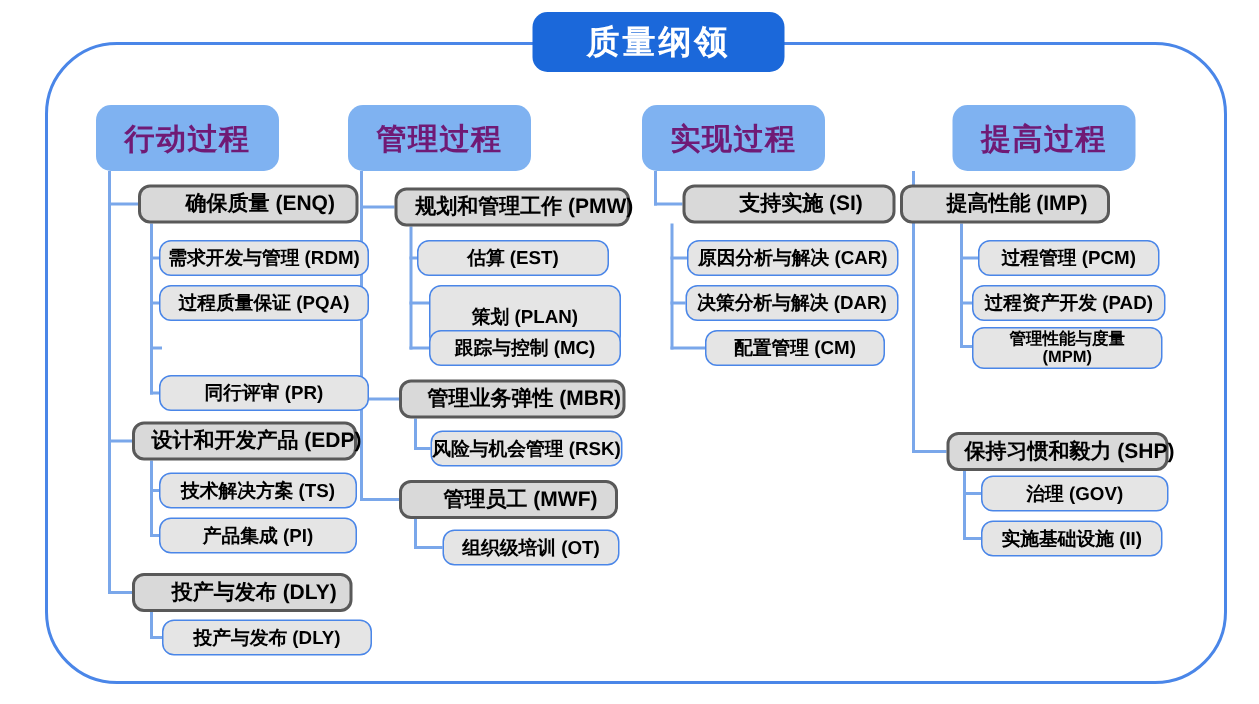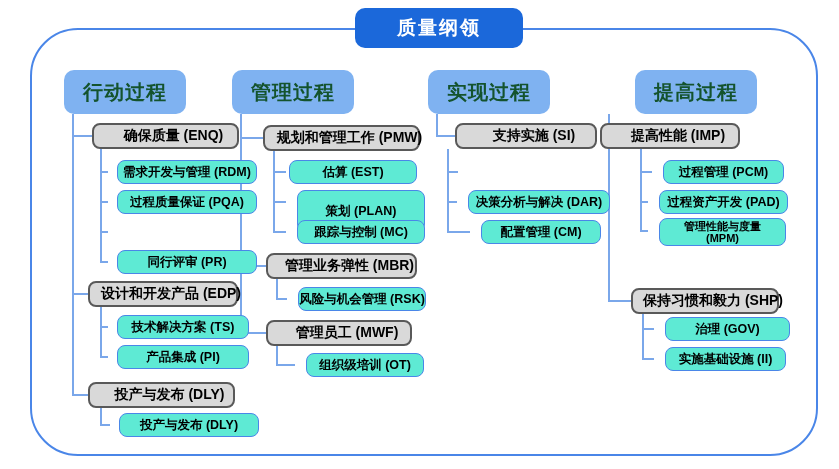--- a/index.html
+++ b/index.html
@@ -7,39 +7,39 @@
     width:839px;height:469px;background:#ffffff;position:relative;overflow:hidden;
     font-family:"Liberation Sans","DejaVu Sans",sans-serif;color:#000;
   }
   .stage{position:absolute;inset:0;}
   .frame{
     position:absolute;left:30px;top:28px;width:788px;height:428px;
     border:2px solid #4a86e8;border-radius:48px;box-sizing:border-box;z-index:0;background:#fff;
   }
   .title{
     position:absolute;left:355px;top:8px;width:168px;height:40px;z-index:3;
-    background:#1b68da;color:#fff;font-weight:bold;font-size:19px;letter-spacing:2px;
+    background:#1b68da;color:#fff;font-weight:bold;font-size:22px;letter-spacing:2px;
     border-radius:10px;display:flex;align-items:center;justify-content:center;
   }
   .hdr{
     position:absolute;width:122px;height:44px;z-index:2;top:70px;
-    background:#7fb2f1;color:#14532d;font-weight:bold;font-size:20px;letter-spacing:1px;
+    background:#7fb2f1;color:#701a75;font-weight:bold;font-size:20px;letter-spacing:1px;
     border-radius:10px;display:flex;align-items:center;justify-content:center;
   }
   .gray{
     position:absolute;z-index:2;box-sizing:border-box;
     background:#d9d9d9;border:2px solid #595959;border-radius:8px;
     font-weight:bold;font-size:14px;white-space:nowrap;
     display:flex;align-items:center;justify-content:center;padding-left:16px;
   }
   .white{
     position:absolute;z-index:2;box-sizing:border-box;
-    background:#5eead4;border:1.5px solid #4a86e8;border-radius:8px;
+    background:#e5e5e5;border:1.5px solid #4a86e8;border-radius:8px;
     font-weight:bold;font-size:12.5px;white-space:nowrap;
-    display:flex;align-items:center;justify-content:center;margin-left:11px;
+    display:flex;align-items:center;justify-content:center;
   }
   .white.wrap{white-space:normal;text-align:center;font-size:11px;line-height:1.1;padding:0 12px;}
   .lv,.lh{position:absolute;background:#7aa7ea;z-index:1;}
   .lv{width:2px;}
   .lh{height:2px;}
 </style>
 </head>
 <body>
 
 <div class="stage">
@@ -65,20 +65,21 @@
   <div class="gray" style="left:263px;top:125px;width:157px;height:26px">规划和管理工作 (PMW)</div>
   <div class="white" style="left:278px;top:160px;width:128px;height:24px">估算 (EST)</div>
   <div class="white" style="left:286px;top:190px;width:128px;height:42px">策划 (PLAN)</div>
   <div class="white" style="left:286px;top:220px;width:128px;height:24px">跟踪与控制 (MC)</div>
   <div class="gray" style="left:266px;top:253px;width:151px;height:26px">管理业务弹性 (MBR)</div>
   <div class="white" style="left:287px;top:287px;width:128px;height:24px">风险与机会管理 (RSK)</div>
   <div class="gray" style="left:266px;top:320px;width:146px;height:26px">管理员工 (MWF)</div>
   <div class="white" style="left:295px;top:353px;width:118px;height:24px">组织级培训 (OT)</div>
 
   <div class="gray" style="left:455px;top:123px;width:142px;height:26px">支持实施 (SI)</div>
+  <div class="white" style="left:458px;top:160px;width:141px;height:24px">原因分析与解决 (CAR)</div>
   <div class="white" style="left:457px;top:190px;width:142px;height:24px">决策分析与解决 (DAR)</div>
   <div class="white" style="left:470px;top:220px;width:120px;height:24px">配置管理 (CM)</div>
 
   <div class="gray" style="left:600px;top:123px;width:140px;height:26px">提高性能 (IMP)</div>
   <div class="white" style="left:652px;top:160px;width:121px;height:24px">过程管理 (PCM)</div>
   <div class="white" style="left:648px;top:190px;width:129px;height:24px">过程资产开发 (PAD)</div>
   <div class="white wrap" style="left:648px;top:218px;width:127px;height:28px">管理性能与度量 (MPM)</div>
   <div class="gray" style="left:631px;top:288px;width:148px;height:26px">保持习惯和毅力 (SHP)</div>
   <div class="white" style="left:654px;top:317px;width:125px;height:24px">治理 (GOV)</div>
   <div class="white" style="left:654px;top:347px;width:121px;height:24px">实施基础设施 (II)</div>

